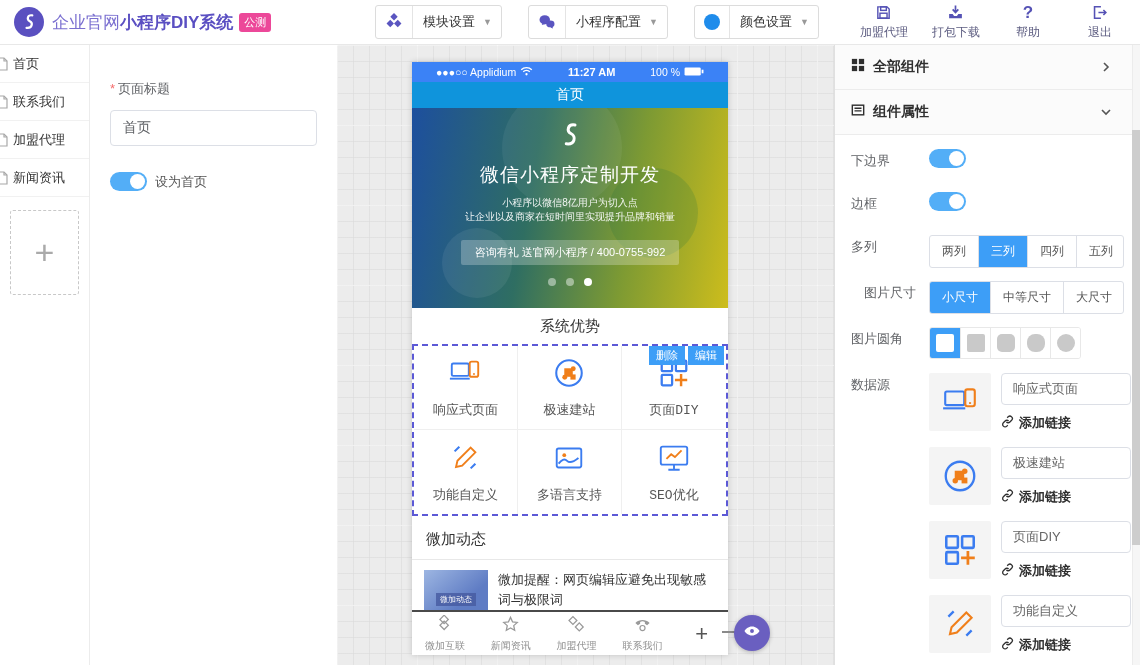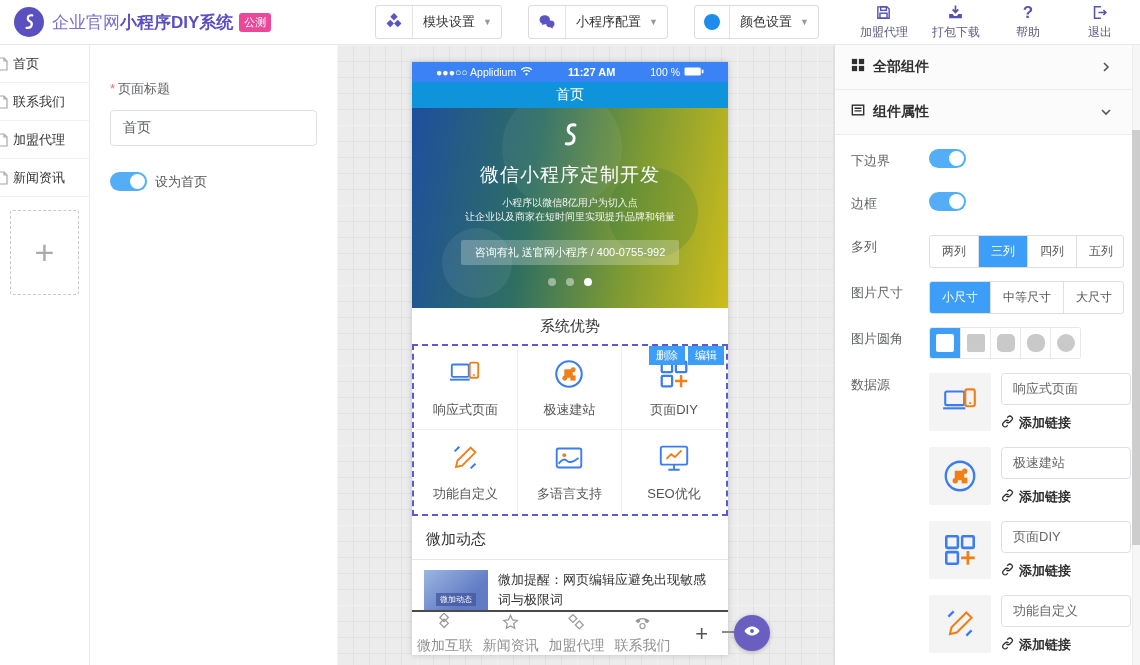--- a/index.html
+++ b/index.html
@@ -84,21 +84,21 @@
   .banner-sub2 { font-size:10px; opacity:.92; line-height:1.4; }
   .cta { display:inline-block; margin-top:16px; background:rgba(255,255,255,.25); padding:5px 14px;
          border-radius:2px; font-size:11px; }
   .dots { margin-top:13px; display:flex; justify-content:center; gap:10px; }
   .dot { width:8px; height:8px; border-radius:50%; background:rgba(255,255,255,.45); }
   .dot.active { background:#fff; }
 
   .sec-title { height:36px; display:flex; align-items:center; justify-content:center;
                font-size:15px; color:#333; }
 
-  .grid-wrap { position:relative; border:2px dashed #5c59d6; height:172px; }
+  .grid-wrap { position:relative; border:2px dashed #5c59d6; height:172px;font-family:Liberation Mono, monospace; }
   .grid { display:flex; flex-wrap:wrap; height:100%; }
   .cell { width:33.333%; height:50%; display:flex; flex-direction:column; align-items:center;
           justify-content:center; border-right:1px solid #efefef; border-bottom:1px solid #efefef; }
   .cell:nth-child(3n) { border-right:none; }
   .cell:nth-child(n+4) { border-bottom:none; }
   .cell .lab { font-size:13px; color:#555; margin-top:6px; }
   .sel-badges { position:absolute; top:0; right:2px; display:flex; gap:3px; z-index:5; }
   .sel-badges span { background:#3d9ef7; color:#fff; font-size:11px; padding:2px 7px; cursor:pointer; }
 
   .news-head { height:40px; display:flex; align-items:center; padding-left:14px; font-size:15px;
@@ -106,21 +106,21 @@
   .news-item { display:flex; padding:10px 12px 0 12px; gap:10px; }
   .thumb { width:64px; height:40px; flex:0 0 64px; position:relative; overflow:hidden;
            background:linear-gradient(140deg,#9db6e2 0%,#5f7cc4 70%);
            display:flex; align-items:flex-end; justify-content:center; }
   .thumb span { font-size:8px; color:#fff; background:rgba(70,90,160,.8); padding:1px 4px; margin-bottom:4px; }
   .news-title { font-size:13px; color:#333; line-height:1.55; }
 
   .tabbar { position:absolute; bottom:0; left:0; right:0; height:45px; background:#fff;
             border-top:2px solid #4a4a4a; display:flex; align-items:center; }
   .tab { flex:1; display:flex; flex-direction:column; align-items:center; justify-content:center; cursor:pointer; }
-  .tab .lab { font-size:14px; color:#909090; margin-top:1px; white-space:nowrap; }
+  .tab .lab { font-size:10px; color:#909090; margin-top:1px; white-space:nowrap; }
   .tab-plus { flex:.8; text-align:center; font-size:22px; color:#555; cursor:pointer; }
 
   .connector { position:absolute; left:385px; top:586px; width:16px; height:2px; background:#8a8a8a; }
   .eye-btn { position:absolute; left:397px; top:570px; width:36px; height:36px; border-radius:50%;
              background:#6a5fc0; display:flex; align-items:center; justify-content:center;
              cursor:pointer; box-shadow:0 1px 4px rgba(0,0,0,.25); }
 
   
   .inspector { width:306px; flex:0 0 306px; background:#fff; border-left:1px solid #e0e0e0;
                position:relative; overflow:hidden; }
@@ -479,21 +479,21 @@
         </div>
         <div class="row" style="margin-bottom:13px;">
           <span class="rlab">多列</span>
           <span class="seg">
             <span>两列</span>
             <span class="sel">三列</span>
             <span>四列</span>
             <span>五列</span>
           </span>
         </div>
-        <div class="row" style="margin-bottom:13px;">
+        <div class="row" style="margin-bottom:13px;text-align:center;">
           <span class="rlab">图片尺寸</span>
           <span class="seg">
             <span class="sel">小尺寸</span>
             <span>中等尺寸</span>
             <span>大尺寸</span>
           </span>
         </div>
         <div class="row" style="margin-bottom:14px;">
           <span class="rlab">图片圆角</span>
           <span class="radius-group">

